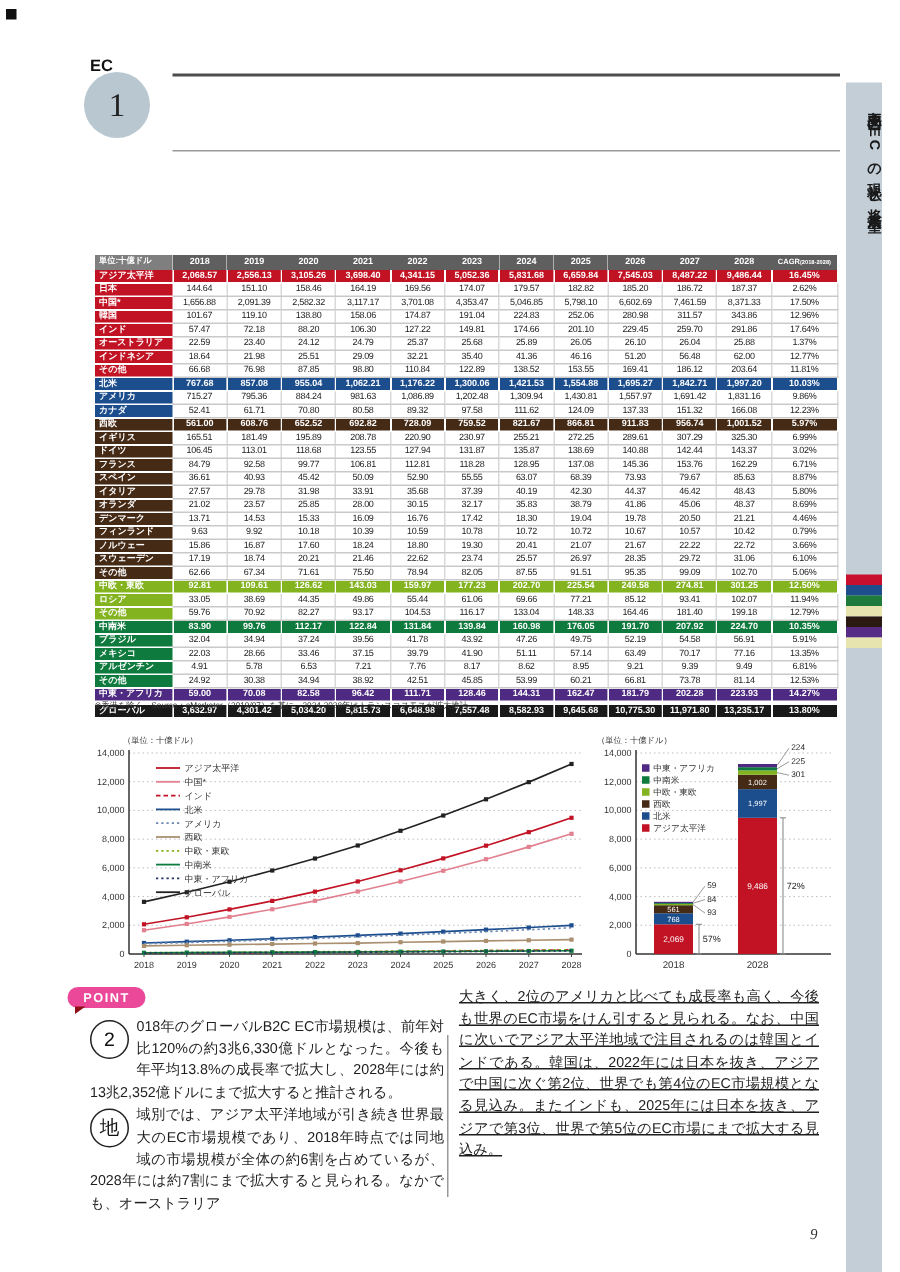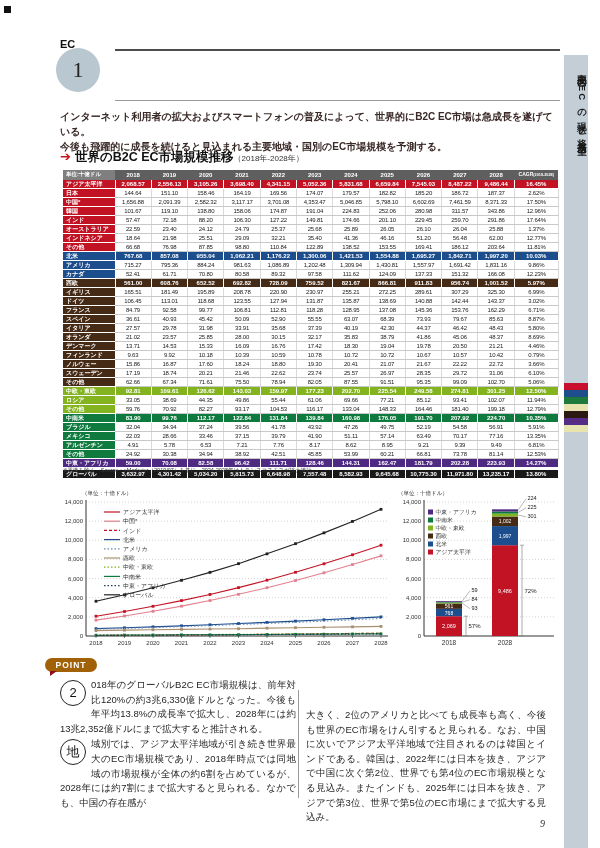--- a/index.html
+++ b/index.html
@@ -50,28 +50,28 @@
                           border-right:0.5px solid rgba(255,255,255,.45);text-align:center;}
   #mkt-table tr.region td.lbl{text-align:left;}
   #footnote{left:63px;top:467px;font-size:5.5px;color:#333;}
 
   
   #line-chart-wrap{left:44px;top:486px;}
   #bar-chart-wrap{left:396px;top:486px;}
   svg text{font-family:"Liberation Sans","DejaVu Sans",sans-serif;}
 
   
-  #point-badge{left:45px;top:658px;width:52px;height:14px;background:#a16207;border-radius:7px;
+  #point-badge{left:45px;top:658px;width:52px;height:14px;background:#ec4899;border-radius:7px;
                color:#fff;font-size:8.5px;font-weight:bold;text-align:center;line-height:14px;
                letter-spacing:1px;}
   #point-badge:after{content:"";position:absolute;left:5px;bottom:-4px;width:0;height:0;
                border-top:5px solid #8e0d16;border-right:7px solid transparent;}
   .pt-col{font-size:9.5px;line-height:14.6px;text-align:justify;color:#1f1f1f;}
   #pt-left{left:60px;top:678px;width:236px;}
-  #pt-right{left:306px;top:708px;width:240px;}
+  #pt-right{left:306px;top:658px;width:240px;text-decoration:underline;}
   #pt-divider{left:298px;top:690px;width:1px;height:108px;background:#9a9a9a;}
   .dropcap{float:left;width:24px;height:24px;border:1.2px solid #222;border-radius:50%;
            text-align:center;line-height:24px;font-size:13px;margin:2px 5px 2px 0;color:#111;}
   .pt-para{margin:0 0 1px 0;}
   #page-num{left:540px;top:818px;font-family:"Liberation Serif","DejaVu Serif",serif;
             font-style:italic;font-size:10px;color:#333;}
 </style>
 </head>
 <body>
 
@@ -88,28 +88,21 @@
   <div class="abs" id="side-stripes">
       <div style="background: rgb(200, 16, 46);"></div>
       <div style="background: rgb(31, 78, 140);"></div>
       <div style="background: rgb(30, 123, 60);"></div>
       <div style="background: rgb(232, 228, 176);"></div>
       <div style="background: rgb(42, 26, 18);"></div>
       <div style="background: rgb(86, 44, 134);"></div>
       <div style="background: rgb(232, 228, 176);"></div>
     </div>
 
-  <div class="abs" id="intro">
-    <div>インターネット利用者の拡大およびスマートフォンの普及によって、世界的にB2C EC市場は急成長を遂げている。</div>
-    <div>今後も飛躍的に成長を続けると見込まれる主要地域・国別のEC市場規模を予測する。</div>
-  </div>
-
-  <div class="abs" id="section-head">
-    <span id="section-arrow">➔</span><span>世界のB2C EC市場規模推移</span><span id="section-period">（2018年-2028年）</span>
-  </div>
+
 
   <table class="abs" id="mkt-table">
       <colgroup>
         <col style="width:52px">
         <col style="width:36.3px">
         <col style="width:36.3px">
         <col style="width:36.3px">
         <col style="width:36.3px">
         <col style="width:36.3px">
         <col style="width:36.3px">
@@ -855,20 +848,20 @@
         <text x="39.5" y="68" font-size="5.8" text-anchor="start" fill="#333" font-weight="normal">アジア太平洋</text>
       </svg>
   </div>
 
   <div class="abs" id="point-badge">POINT</div>
   <div class="abs pt-col" id="pt-left">
     <p class="pt-para">
       <span class="dropcap">2</span><span>018年のグローバルB2C EC市場規模は、前年対比120%の約3兆6,330億ドルとなった。今後も年平均13.8%の成長率で拡大し、2028年には約13兆2,352億ドルにまで拡大すると推計される。</span>
     </p>
     <p class="pt-para">
-      <span class="dropcap">地</span><span>域別では、アジア太平洋地域が引き続き世界最大のEC市場規模であり、2018年時点では同地域の市場規模が全体の約6割を占めているが、2028年には約7割にまで拡大すると見られる。なかでも、中国の存在感が</span>
+      <span class="dropcap">地</span><span>域別では、アジア太平洋地域が引き続き世界最大のEC市場規模であり、2018年時点では同地域の市場規模が全体の約6割を占めているが、2028年には約7割にまで拡大すると見られる。なかでも、オーストラリア</span>
     </p>
   </div>
   <div class="abs" id="pt-divider"></div>
   <div class="abs pt-col" id="pt-right">大きく、2位のアメリカと比べても成長率も高く、今後も世界のEC市場をけん引すると見られる。なお、中国に次いでアジア太平洋地域で注目されるのは韓国とインドである。韓国は、2022年には日本を抜き、アジアで中国に次ぐ第2位、世界でも第4位のEC市場規模となる見込み。またインドも、2025年には日本を抜き、アジアで第3位、世界で第5位のEC市場にまで拡大する見込み。</div>
 
   <div class="abs" id="page-num">9</div>
 </div>
 
 </body></html>

